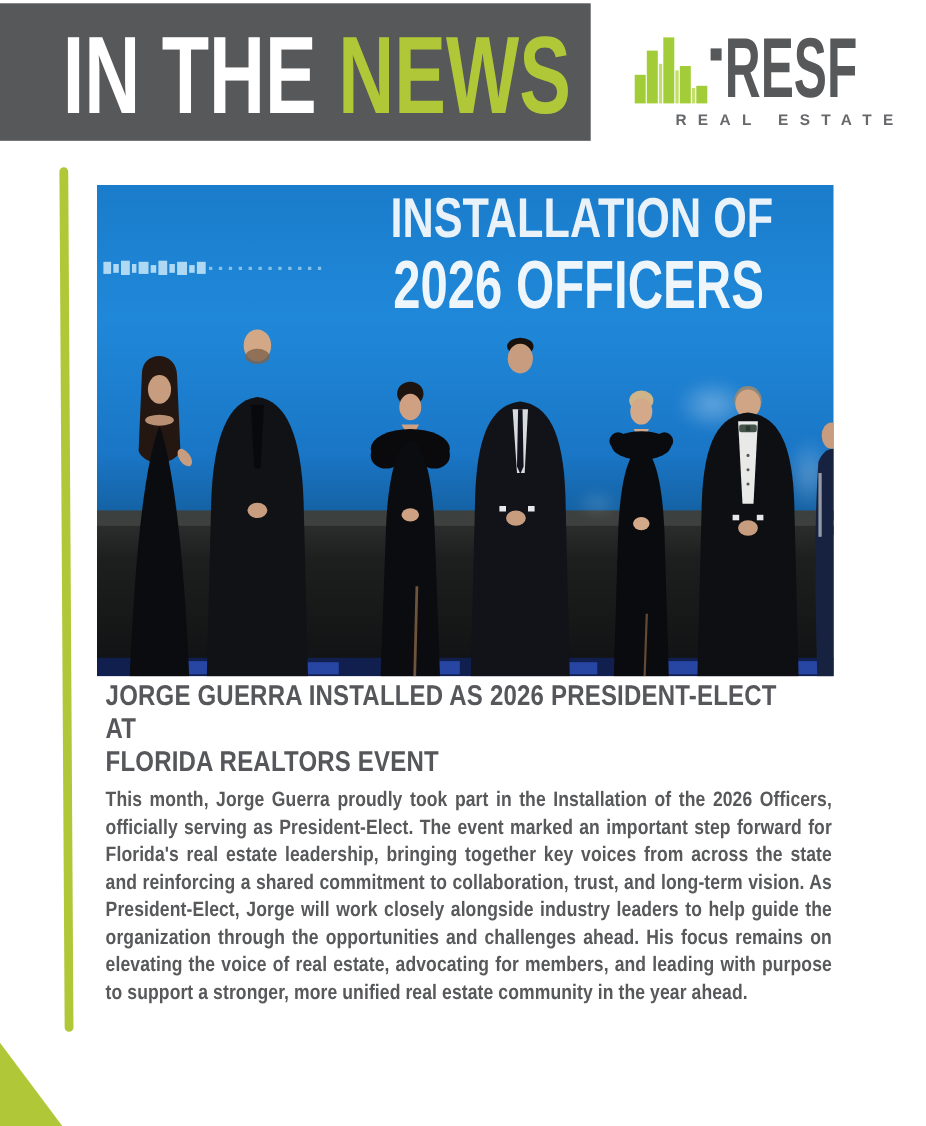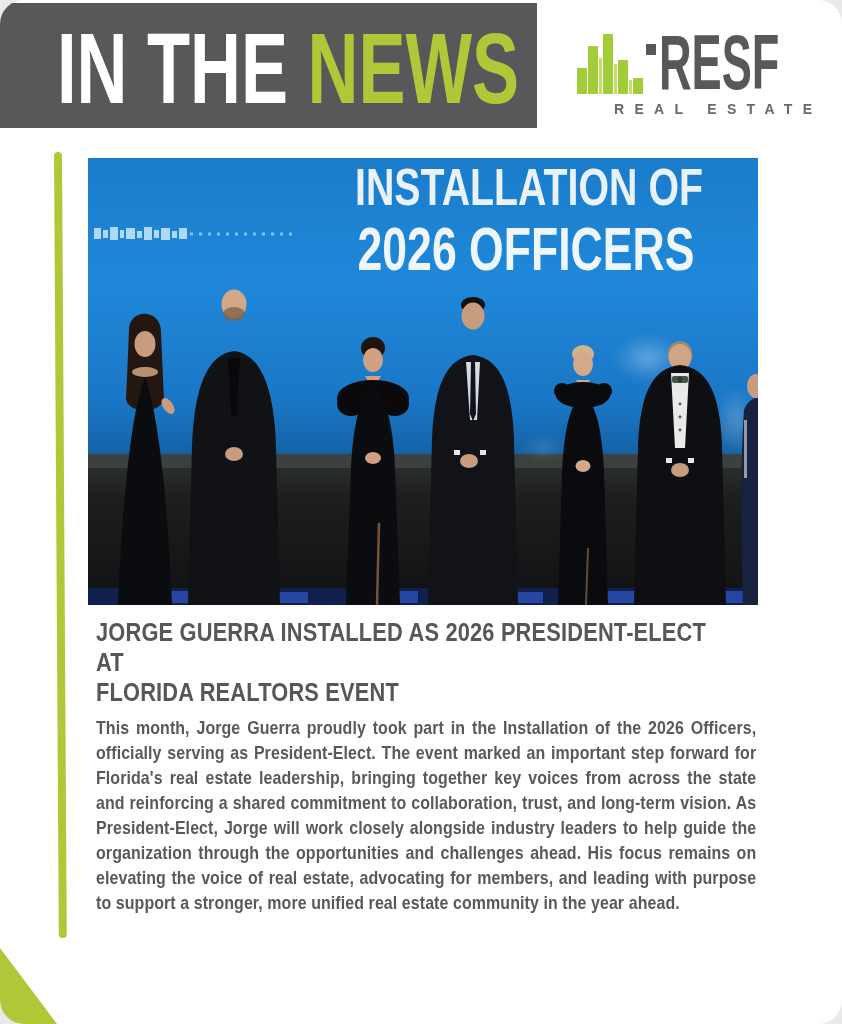--- a/index.html
+++ b/index.html
@@ -1,40 +1,39 @@
 <!DOCTYPE html>
 <html><head>
 <meta charset="utf-8">
 <style>
   html,body{margin:0;padding:0;background:#e9e9e9;}
   .page{
     position:relative; width:842px; height:1024px; margin:0 auto;
     background:#ffffff; overflow:hidden;
     font-family:"Liberation Sans", sans-serif;
-    border-radius:24px;
   }
   
   .band{position:absolute;left:0;top:3px;width:537px;height:125px;background:#57585a;}
   .band-text{position:absolute;left:55px;top:3px;}
   
   .logo{position:absolute;left:577px;top:26px;width:205px;}
-  .logo-top{display:flex;align-items:flex-start;height:68px;}
+  .logo-top{display:flex;align-items:center;height:68px;}
   .logo-bars{display:flex;align-items:flex-end;height:68px;}
   .logo-bars i{display:block;margin-right:1px;}
   .b-main{width:10px;background:#a3cc39;}
   .b-thin{width:3px;background:#c3de6a;}
   .logo-sq{width:11px;height:11px;background:#57585a;align-self:flex-start;margin:18px 2px 0 2px;}
   .logo-tagline{margin-top:6px;margin-left:36px;}
   
   .accent-bar{position:absolute;left:54px;top:152px;width:8px;height:786px;border-radius:4px;
     background:#b0c838;transform:rotate(-0.35deg);transform-origin:top center;}
   .corner-triangle{position:absolute;left:0;top:948px;width:57px;height:76px;background:#b0c838;
     clip-path:polygon(0 0,0 100%,100% 100%);}
   
-  .photo{position:absolute;left:88px;top:158px;width:670px;height:447px;overflow:hidden;}
+  .photo{position:absolute;left:88px;top:168px;width:670px;height:447px;overflow:hidden;}
   
   .headline{position:absolute;left:96px;top:617px;width:760px;
     transform:scaleX(0.84);transform-origin:left top;
     font-size:26px;line-height:30px;font-weight:700;color:#56575a;letter-spacing:0.2px;}
   .body-text{position:absolute;left:96px;top:696px;width:786px;
     transform:scaleX(0.84);transform-origin:left top;
     font-size:19px;line-height:25px;font-weight:700;color:#58595b;
     text-align:justify;letter-spacing:0.1px;}
 </style>
 </head>

